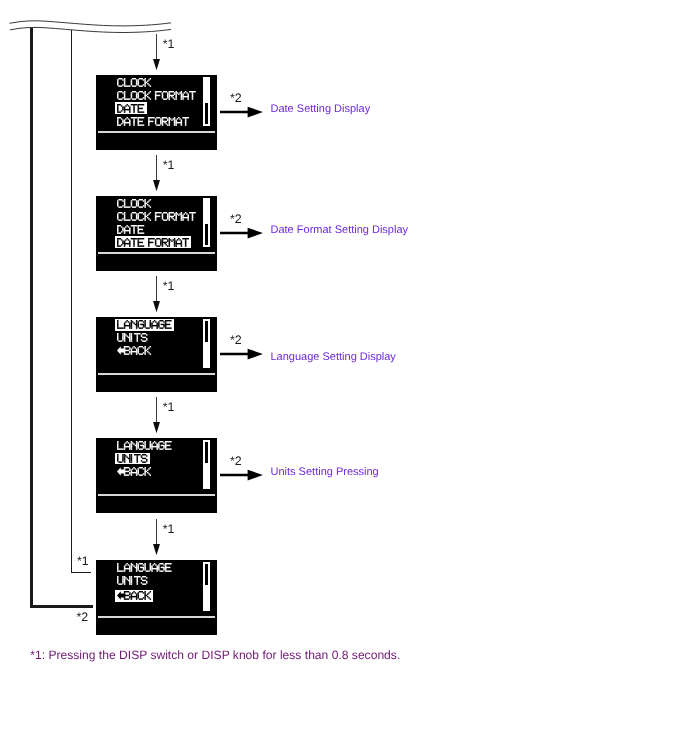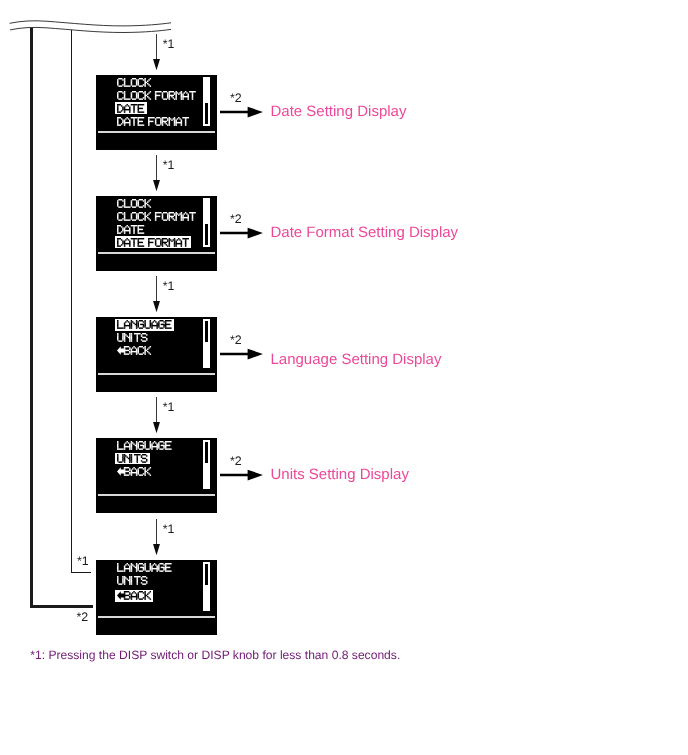--- a/index.html
+++ b/index.html
@@ -8,21 +8,21 @@
        -webkit-font-smoothing:antialiased;
        text-rendering:geometricPrecision;}
   #page{position:absolute;left:0;top:0;width:688px;height:755px;background:#fff;}
   .lcd{position:absolute;background:#000000;overflow:hidden;}
   .hlbox{position:absolute;background:#ffffff;}
   .sepline{position:absolute;background:#d8d8d8;}
   .sbouter{position:absolute;background:#ffffff;}
   .sbthumb{position:absolute;background:#000000;}
   .note{position:absolute;font-size:12.1px;line-height:1;color:#701a75;white-space:nowrap;}
   .star{position:absolute;font-size:12.4px;line-height:1;color:#1c1c1c;white-space:nowrap;}
-  .rlabel{position:absolute;font-size:15px;line-height:1;color:#ec4899;white-space:nowrap;}
+  .rlabel{position:absolute;font-size:11px;line-height:1;color:#6d28d9;white-space:nowrap;}
   .absvg{position:absolute;display:block;}
   .vline{position:absolute;background:#1a1a1a;}
   .hline{position:absolute;background:#1a1a1a;}
 </style>
 </head>
 <body>
 
 <div id="page">
     <svg class="absvg" style="left:0px;top:0px" width="200" height="40">
       <path d="M9.6 23.3 C 22 20.7, 34 20.4, 46 21.2 C 72 23.0, 96 26.0, 124 25.9 C 146 25.7, 160 24.3, 171 22.8" fill="none" stroke="#3a3a3a" stroke-width="1.0"></path>
@@ -1104,21 +1104,21 @@
       </svg>
       <div class="sbouter" style="left:107.1px;top:1.9px;width:7.1px;height:49.3px;border-width:1.75px"></div>
       <div class="sbthumb" style="left:108.85px;top:4.25px;width:3.60px;height:20.98px"></div>
       <div class="sepline" style="left:1.6px;top:56.1px;width:117.8px;height:1.5px"></div>
     </div>
     <svg class="absvg" style="left:220.2px;top:469.10px" width="43" height="12">
       <rect x="0" y="4.75" width="28.6" height="2.5" fill="#000"></rect>
       <path d="M27.6 0.7 L42.9 6.0 L27.6 11.5 Z" fill="#000"></path>
     </svg>
     <div class="star" style="left:230.0px;top:454.90px">*2</div>
-    <div class="rlabel" style="left:270.5px;top:466.80px">Units Setting Display</div>
+    <div class="rlabel" style="left:270.5px;top:466.80px">Units Setting Pressing</div>
     <svg class="absvg" style="left:151px;top:519.00px" width="11" height="36.30">
       <rect x="5.0" y="0" width="1.0" height="25.30" fill="#3a3a3a"></rect>
       <path d="M2.05 24.90 L8.95 24.90 L5.5 36.30 Z" fill="#0a0a0a"></path>
     </svg>
     <div class="star" style="left:162.7px;top:522.7px">*1</div>
     <div class="lcd" style="left:96px;top:560px;width:121px;height:75px">
       <svg class="absvg" style="left:21.00px;top:3.40px;width:57px;height:10px" fill="#ffffff">
         <rect x="0.000" y="0.000" width="1.480" height="1.450"></rect>
         <rect x="0.000" y="1.235" width="1.480" height="1.450"></rect>
         <rect x="0.000" y="2.470" width="1.480" height="1.450"></rect>

